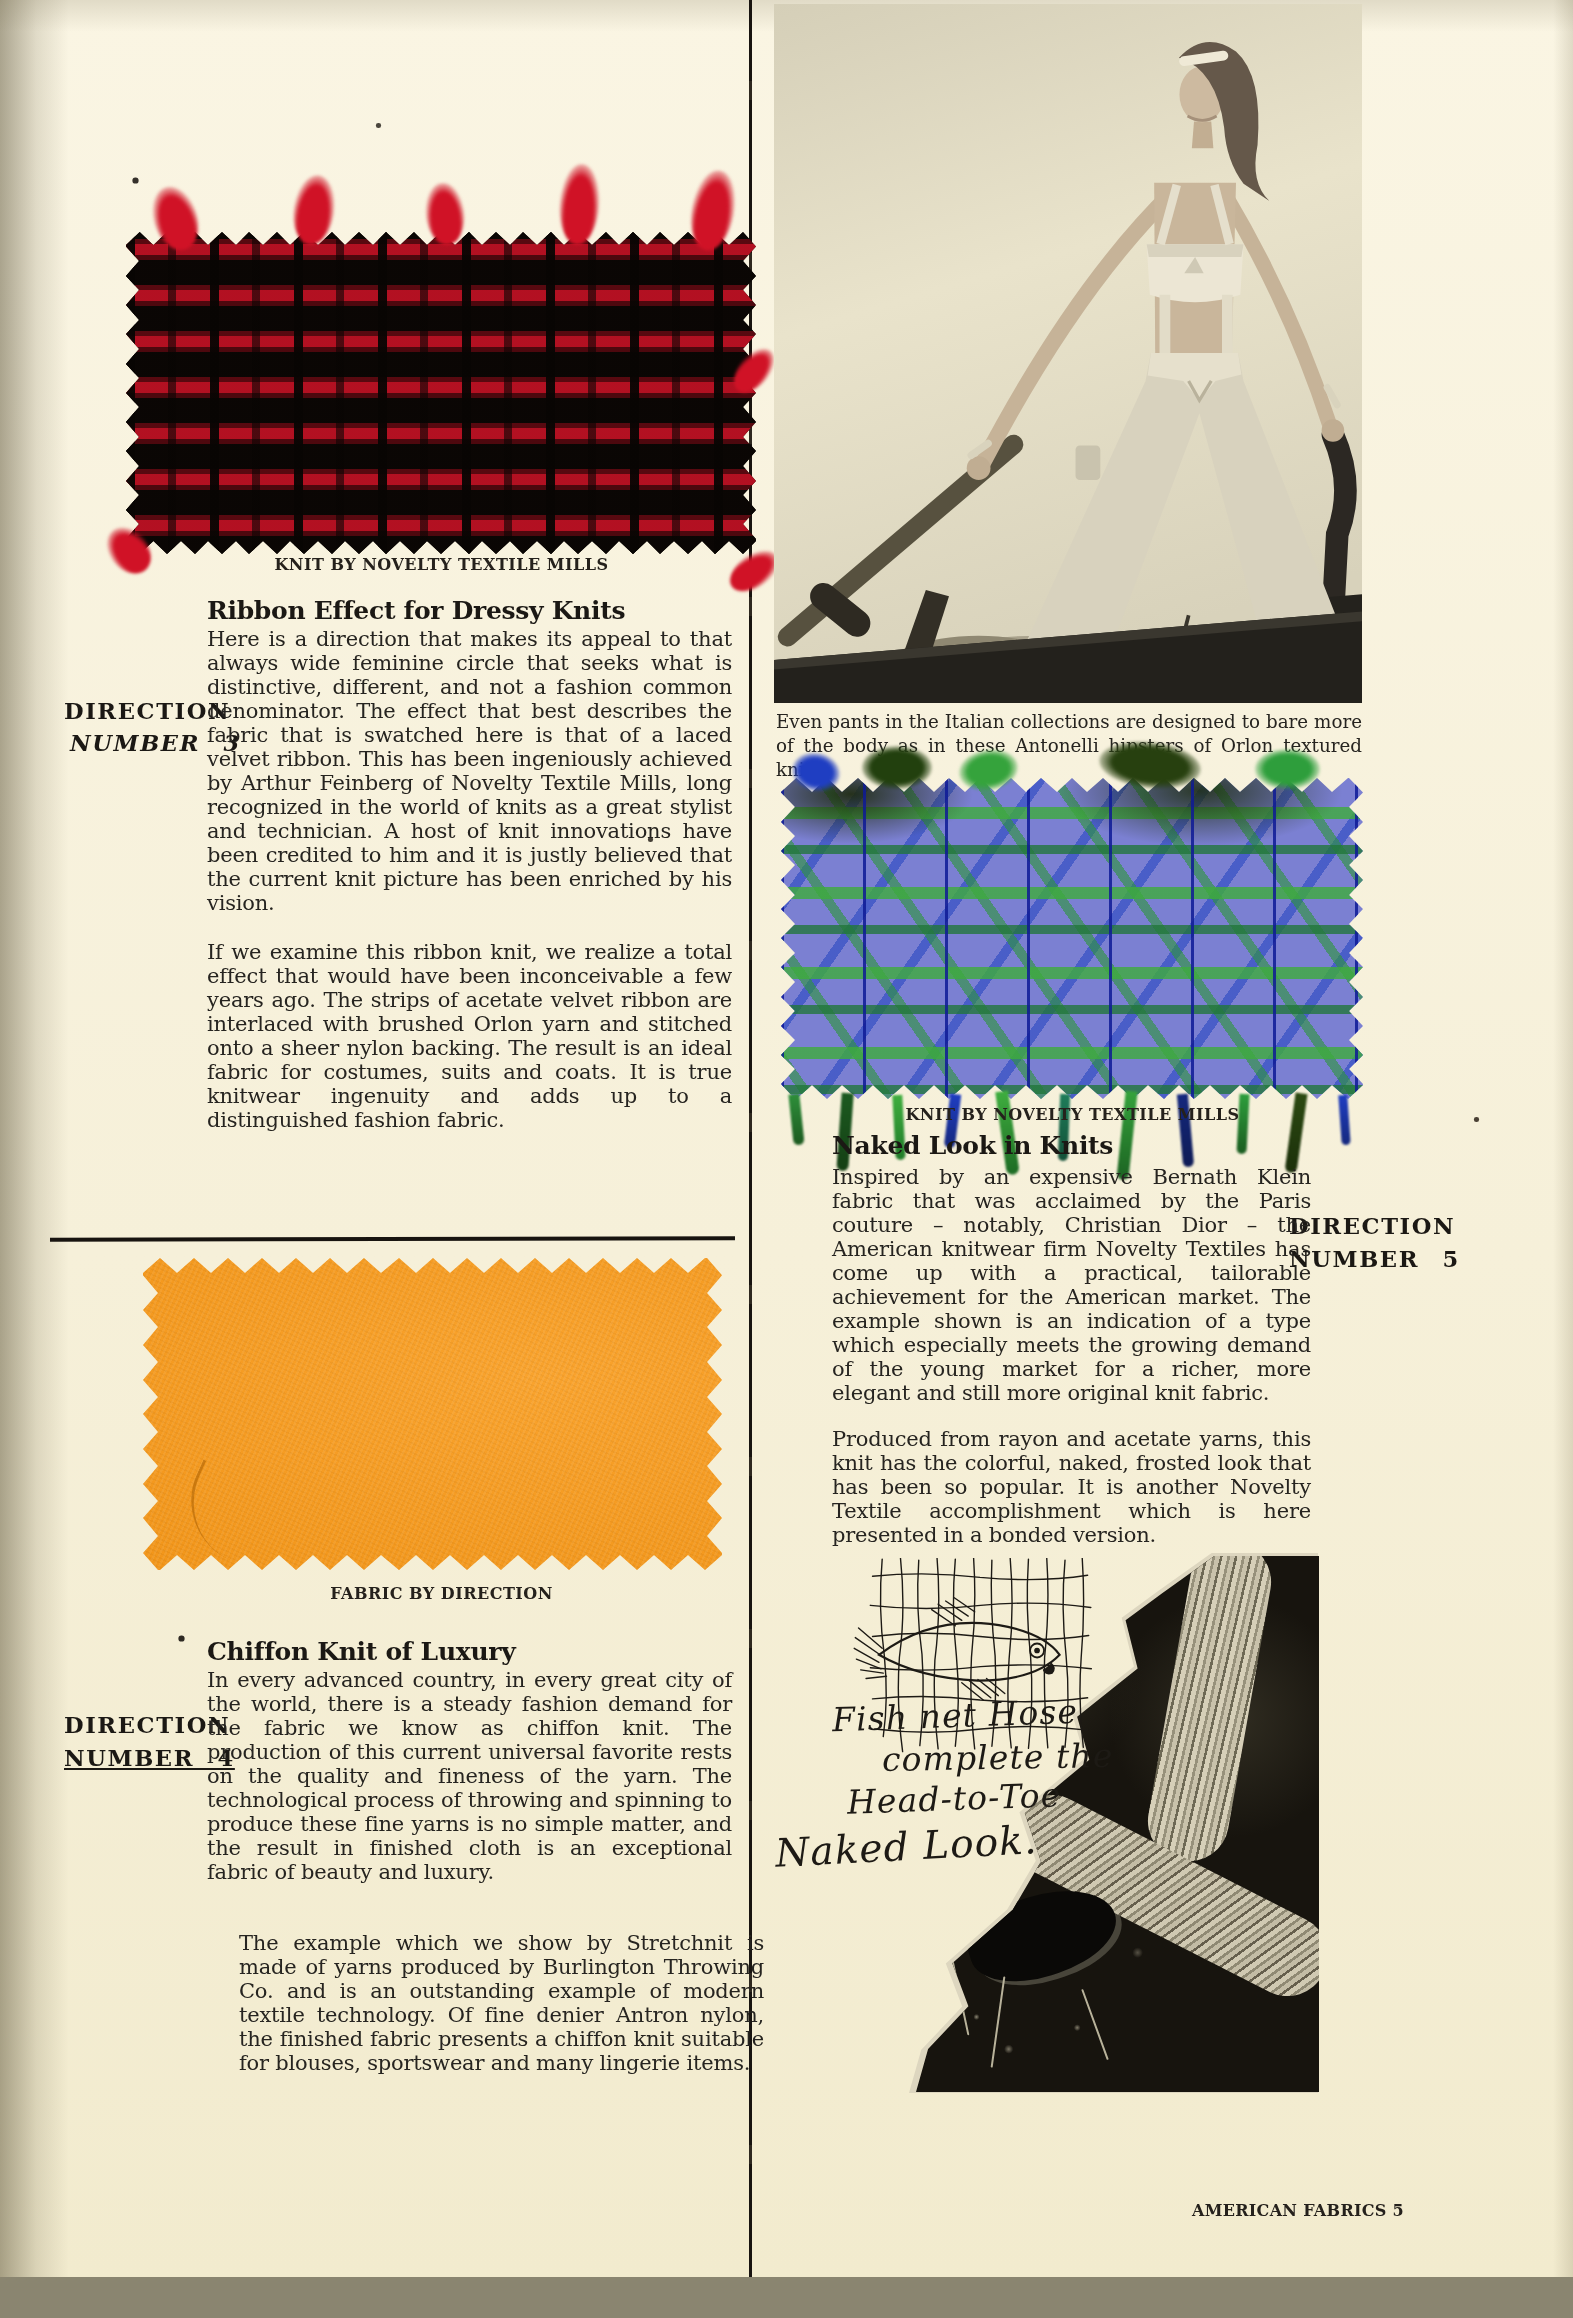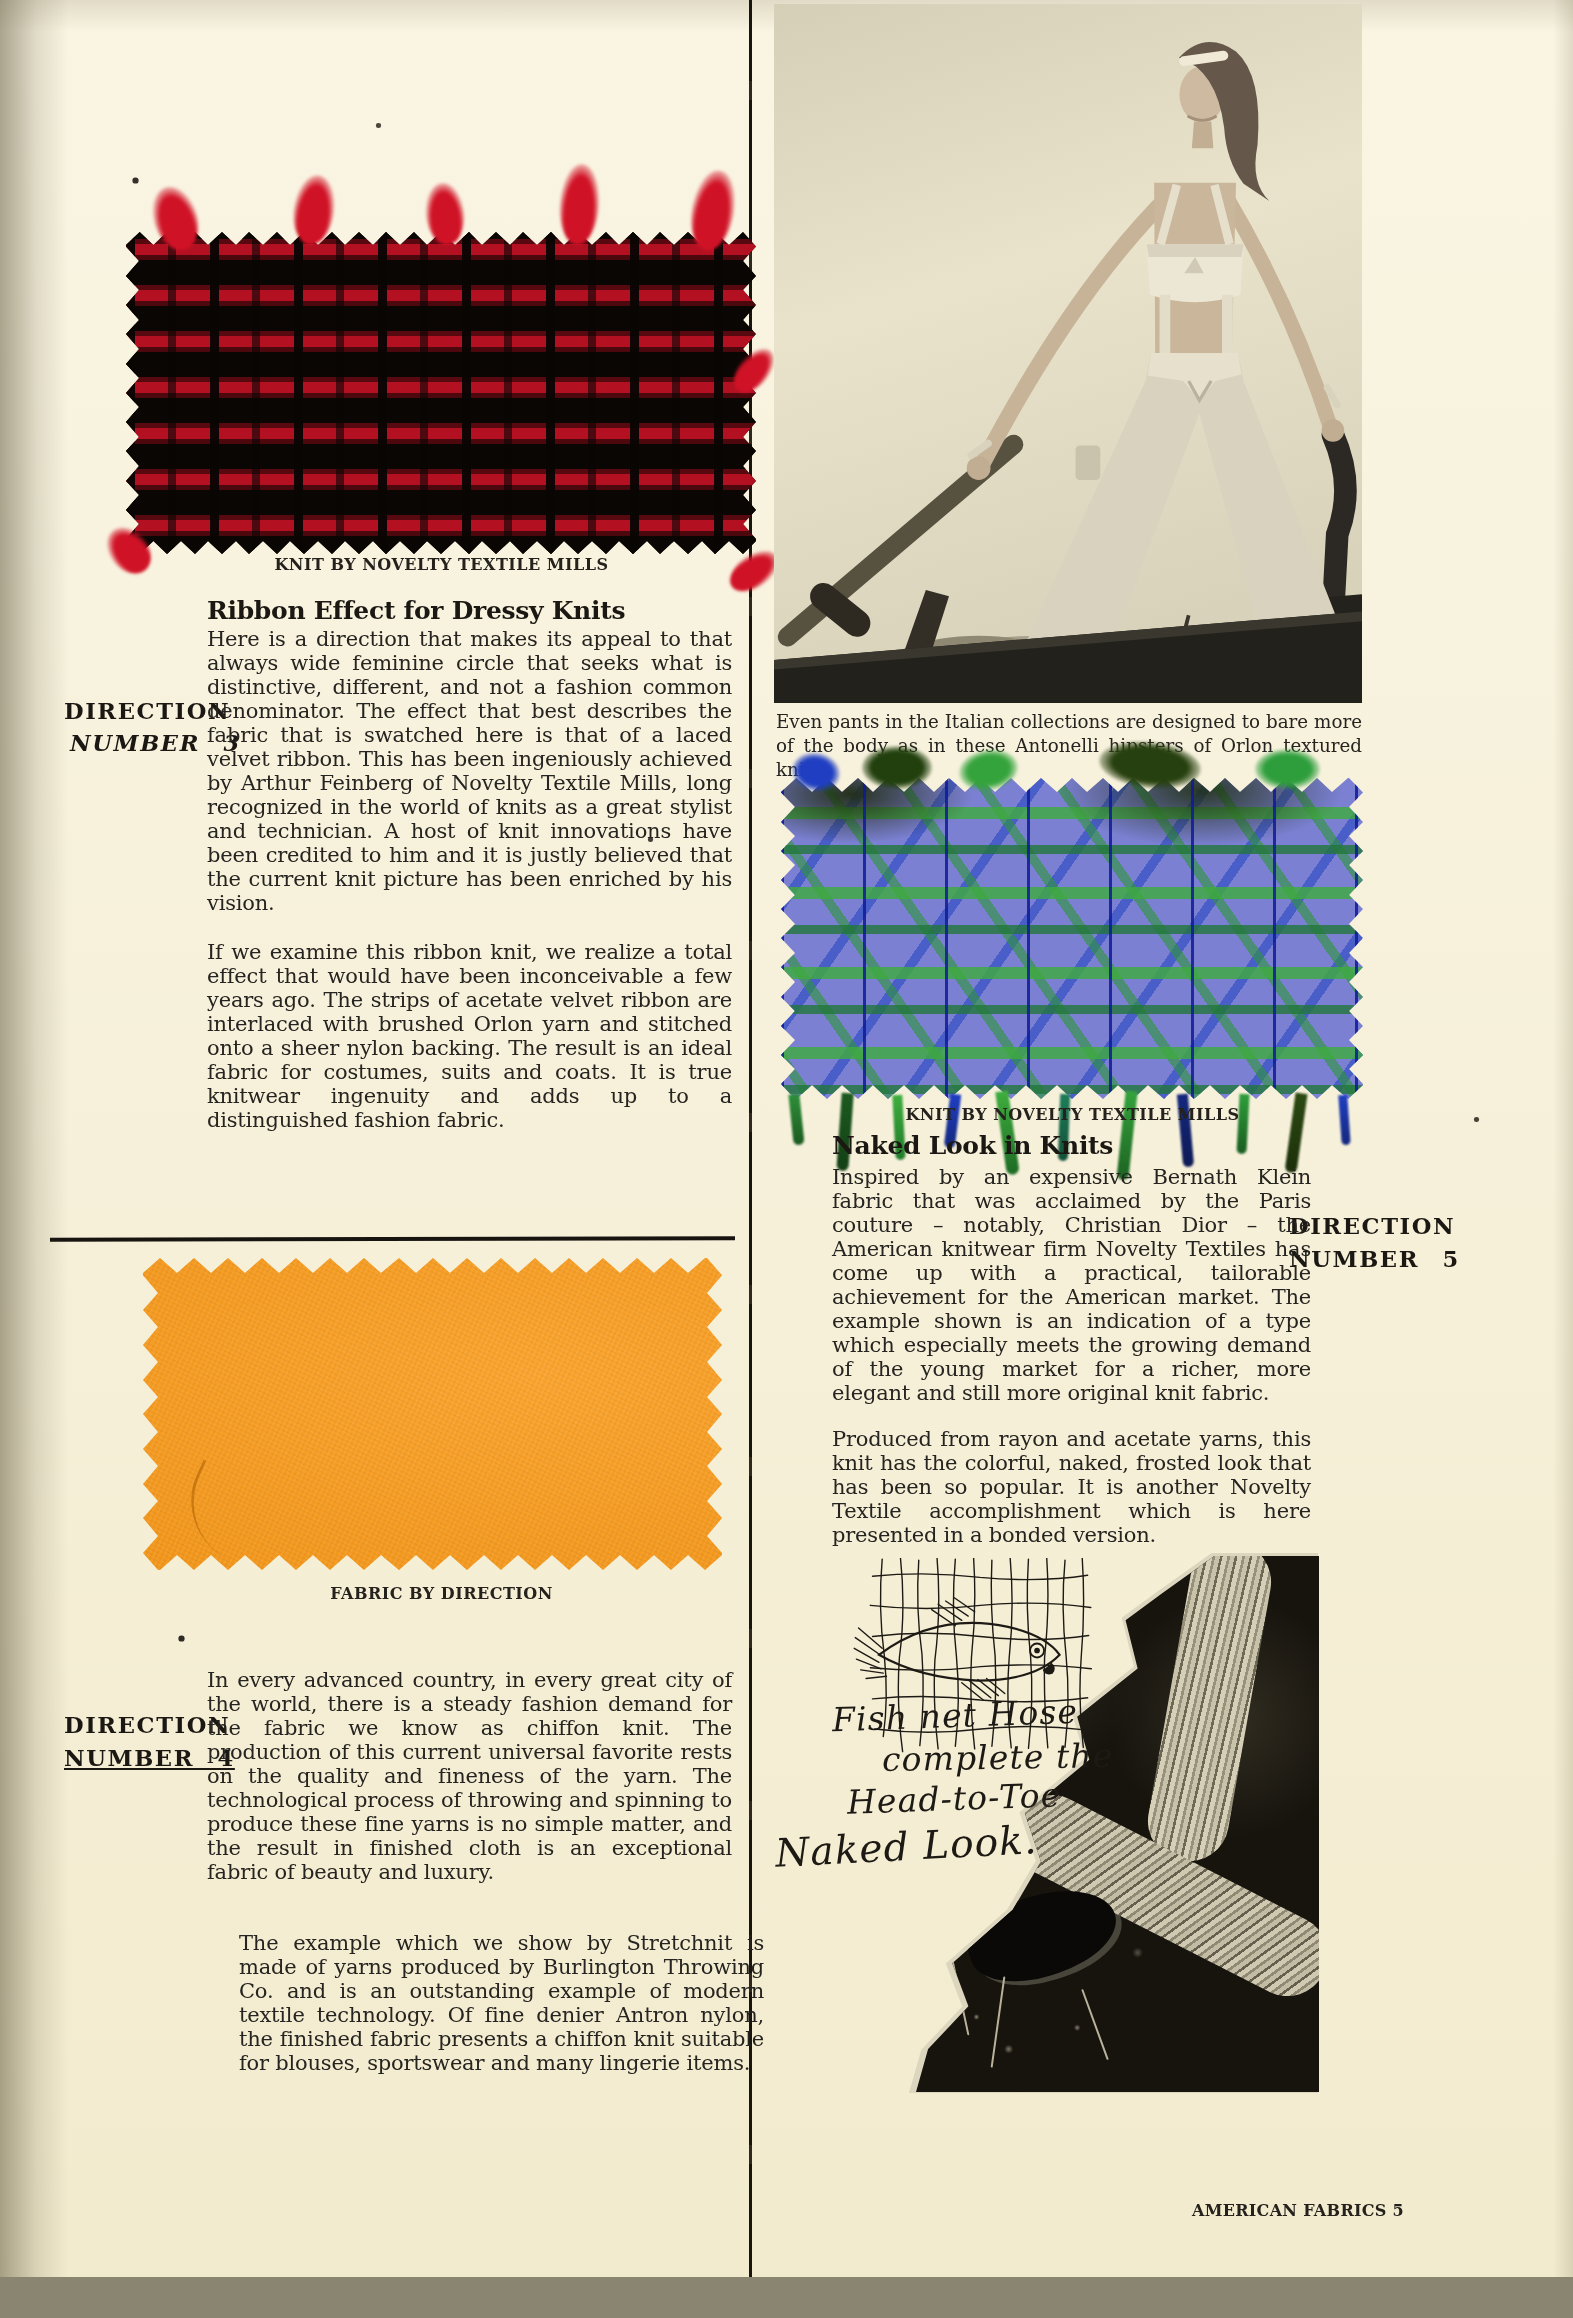--- a/index.html
+++ b/index.html
@@ -123,20 +123,21 @@
   <div class="body-text" style="left:207px;top:627px;width:525px;">Here is a direction that makes its appeal to that always wide feminine circle that seeks what is distinctive, different, and not a fashion common denominator. The effect that best describes the fabric that is swatched here is that of a laced velvet ribbon. This has been ingeniously achieved by Arthur Feinberg of Novelty Textile Mills, long recognized in the world of knits as a great stylist and technician. A host of knit innovations have been credited to him and it is justly believed that the current knit picture has been enriched by his vision.</div>
   <div class="body-text" style="left:207px;top:940px;width:525px;">If we examine this ribbon knit, we realize a total effect that would have been inconceivable a few years ago. The strips of acetate velvet ribbon are interlaced with brushed Orlon yarn and stitched onto a sheer nylon backing. The result is an ideal fabric for costumes, suits and coats. It is true knitwear ingenuity and adds up to a distinguished fashion fabric.</div>
 
   <div class="swatch swatch-orange pinked" style="clip-path: polygon(0px 15px, 17px 0px, 34px 15px, 51px 0px, 68px 15px, 85px 0px, 102px 15px, 119px 0px, 136px 15px, 153px 0px, 170px 15px, 187px 0px, 204px 15px, 221px 0px, 238px 15px, 256px 0px, 273px 15px, 290px 0px, 307px 15px, 324px 0px, 341px 15px, 358px 0px, 375px 15px, 392px 0px, 409px 15px, 426px 0px, 443px 15px, 460px 0px, 477px 15px, 494px 0px, 511px 15px, 528px 0px, 545px 15px, 562px 0px, 564px 0px, 579px 17.3px, 564px 35px, 579px 52px, 564px 69px, 579px 87px, 564px 104px, 579px 122px, 564px 139px, 579px 156px, 564px 174px, 579px 191px, 564px 208px, 579px 226px, 564px 243px, 579px 260px, 564px 278px, 579px 295px, 579px 297px, 562px 312px, 545px 297px, 528px 312px, 511px 297px, 494px 312px, 477px 297px, 460px 312px, 443px 297px, 426px 312px, 409px 297px, 392px 312px, 375px 297px, 358px 312px, 341px 297px, 324px 312px, 307px 297px, 290px 312px, 273px 297px, 256px 312px, 238px 297px, 221px 312px, 204px 297px, 187px 312px, 170px 297px, 153px 312px, 136px 297px, 119px 312px, 102px 297px, 85px 312px, 68px 297px, 51px 312px, 34px 297px, 17px 312px, 15px 312px, 0px 295px, 15px 278px, 0px 260px, 15px 243px, 0px 226px, 15px 208px, 0px 191px, 15px 174px, 0px 156px, 15px 139px, 0px 122px, 15px 104px, 0px 87px, 15px 69px, 0px 52px, 15px 35px, 0px 17.3px);">
     <div class="fold"></div>
     <div class="fold-edge"></div>
   </div>
 
   <div class="caption" style="left:172px;top:1584px;width:539px;">FABRIC BY DIRECTION</div>
 
+  <div class="heading" style="left:207px;top:1637px;width:525px;">Chiffon Knit of Luxury</div>
 
   <div class="dir-label" style="left:64px;top:1712px;">DIRECTION</div>
   <div class="dir-label num" style="left:64px;top:1745px;text-decoration:underline;">NUMBER 4</div>
 
   <div class="body-text" style="left:207px;top:1668px;width:525px;">In every advanced country, in every great city of the world, there is a steady fashion demand for the fabric we know as chiffon knit. The production of this current universal favorite rests on the quality and fineness of the yarn. The technological process of throwing and spinning to produce these fine yarns is no simple matter, and the result in finished cloth is an exceptional fabric of beauty and luxury.</div>
   <div class="body-text" style="left:207px;top:1931px;width:525px;margin-left:32px;">The example which we show by Stretchnit is made of yarns produced by Burlington Throwing Co. and is an outstanding example of modern textile technology. Of fine denier Antron nylon, the finished fabric presents a chiffon knit suitable for blouses, sportswear and many lingerie items.</div>
 
   <div class="boat-photo">
     <svg viewBox="0 0 1092 1298" preserveAspectRatio="none">
       <defs>

